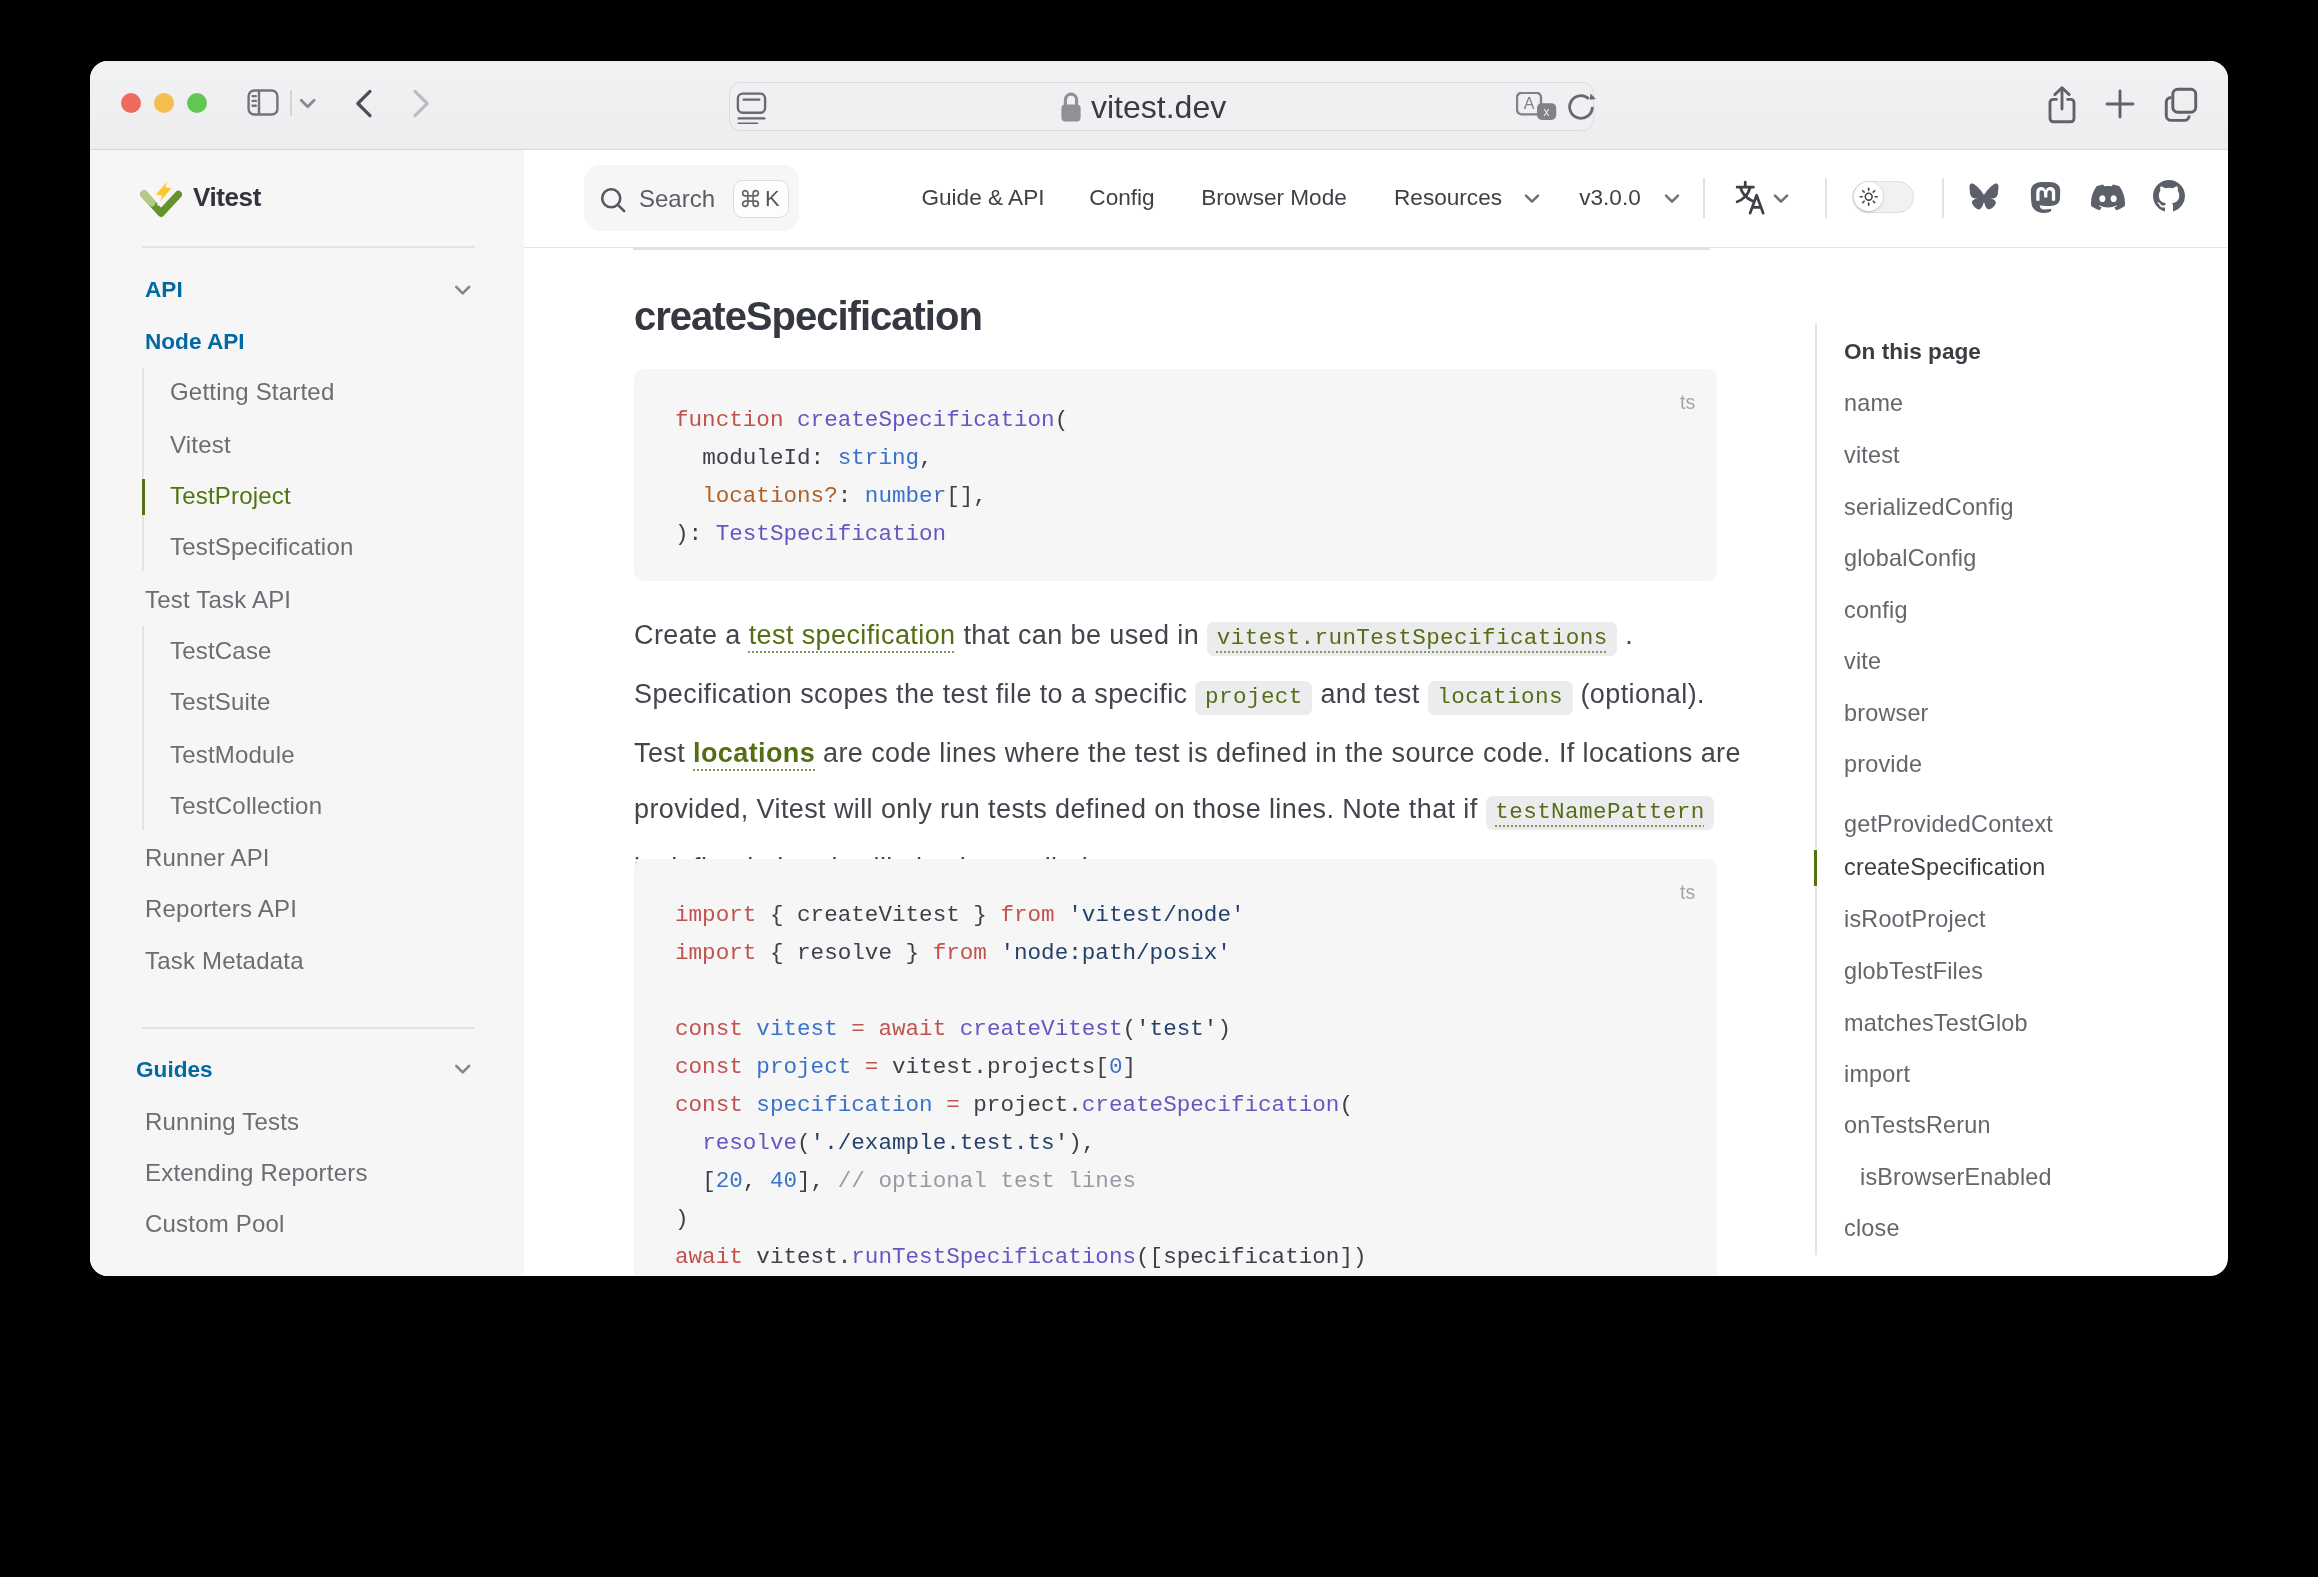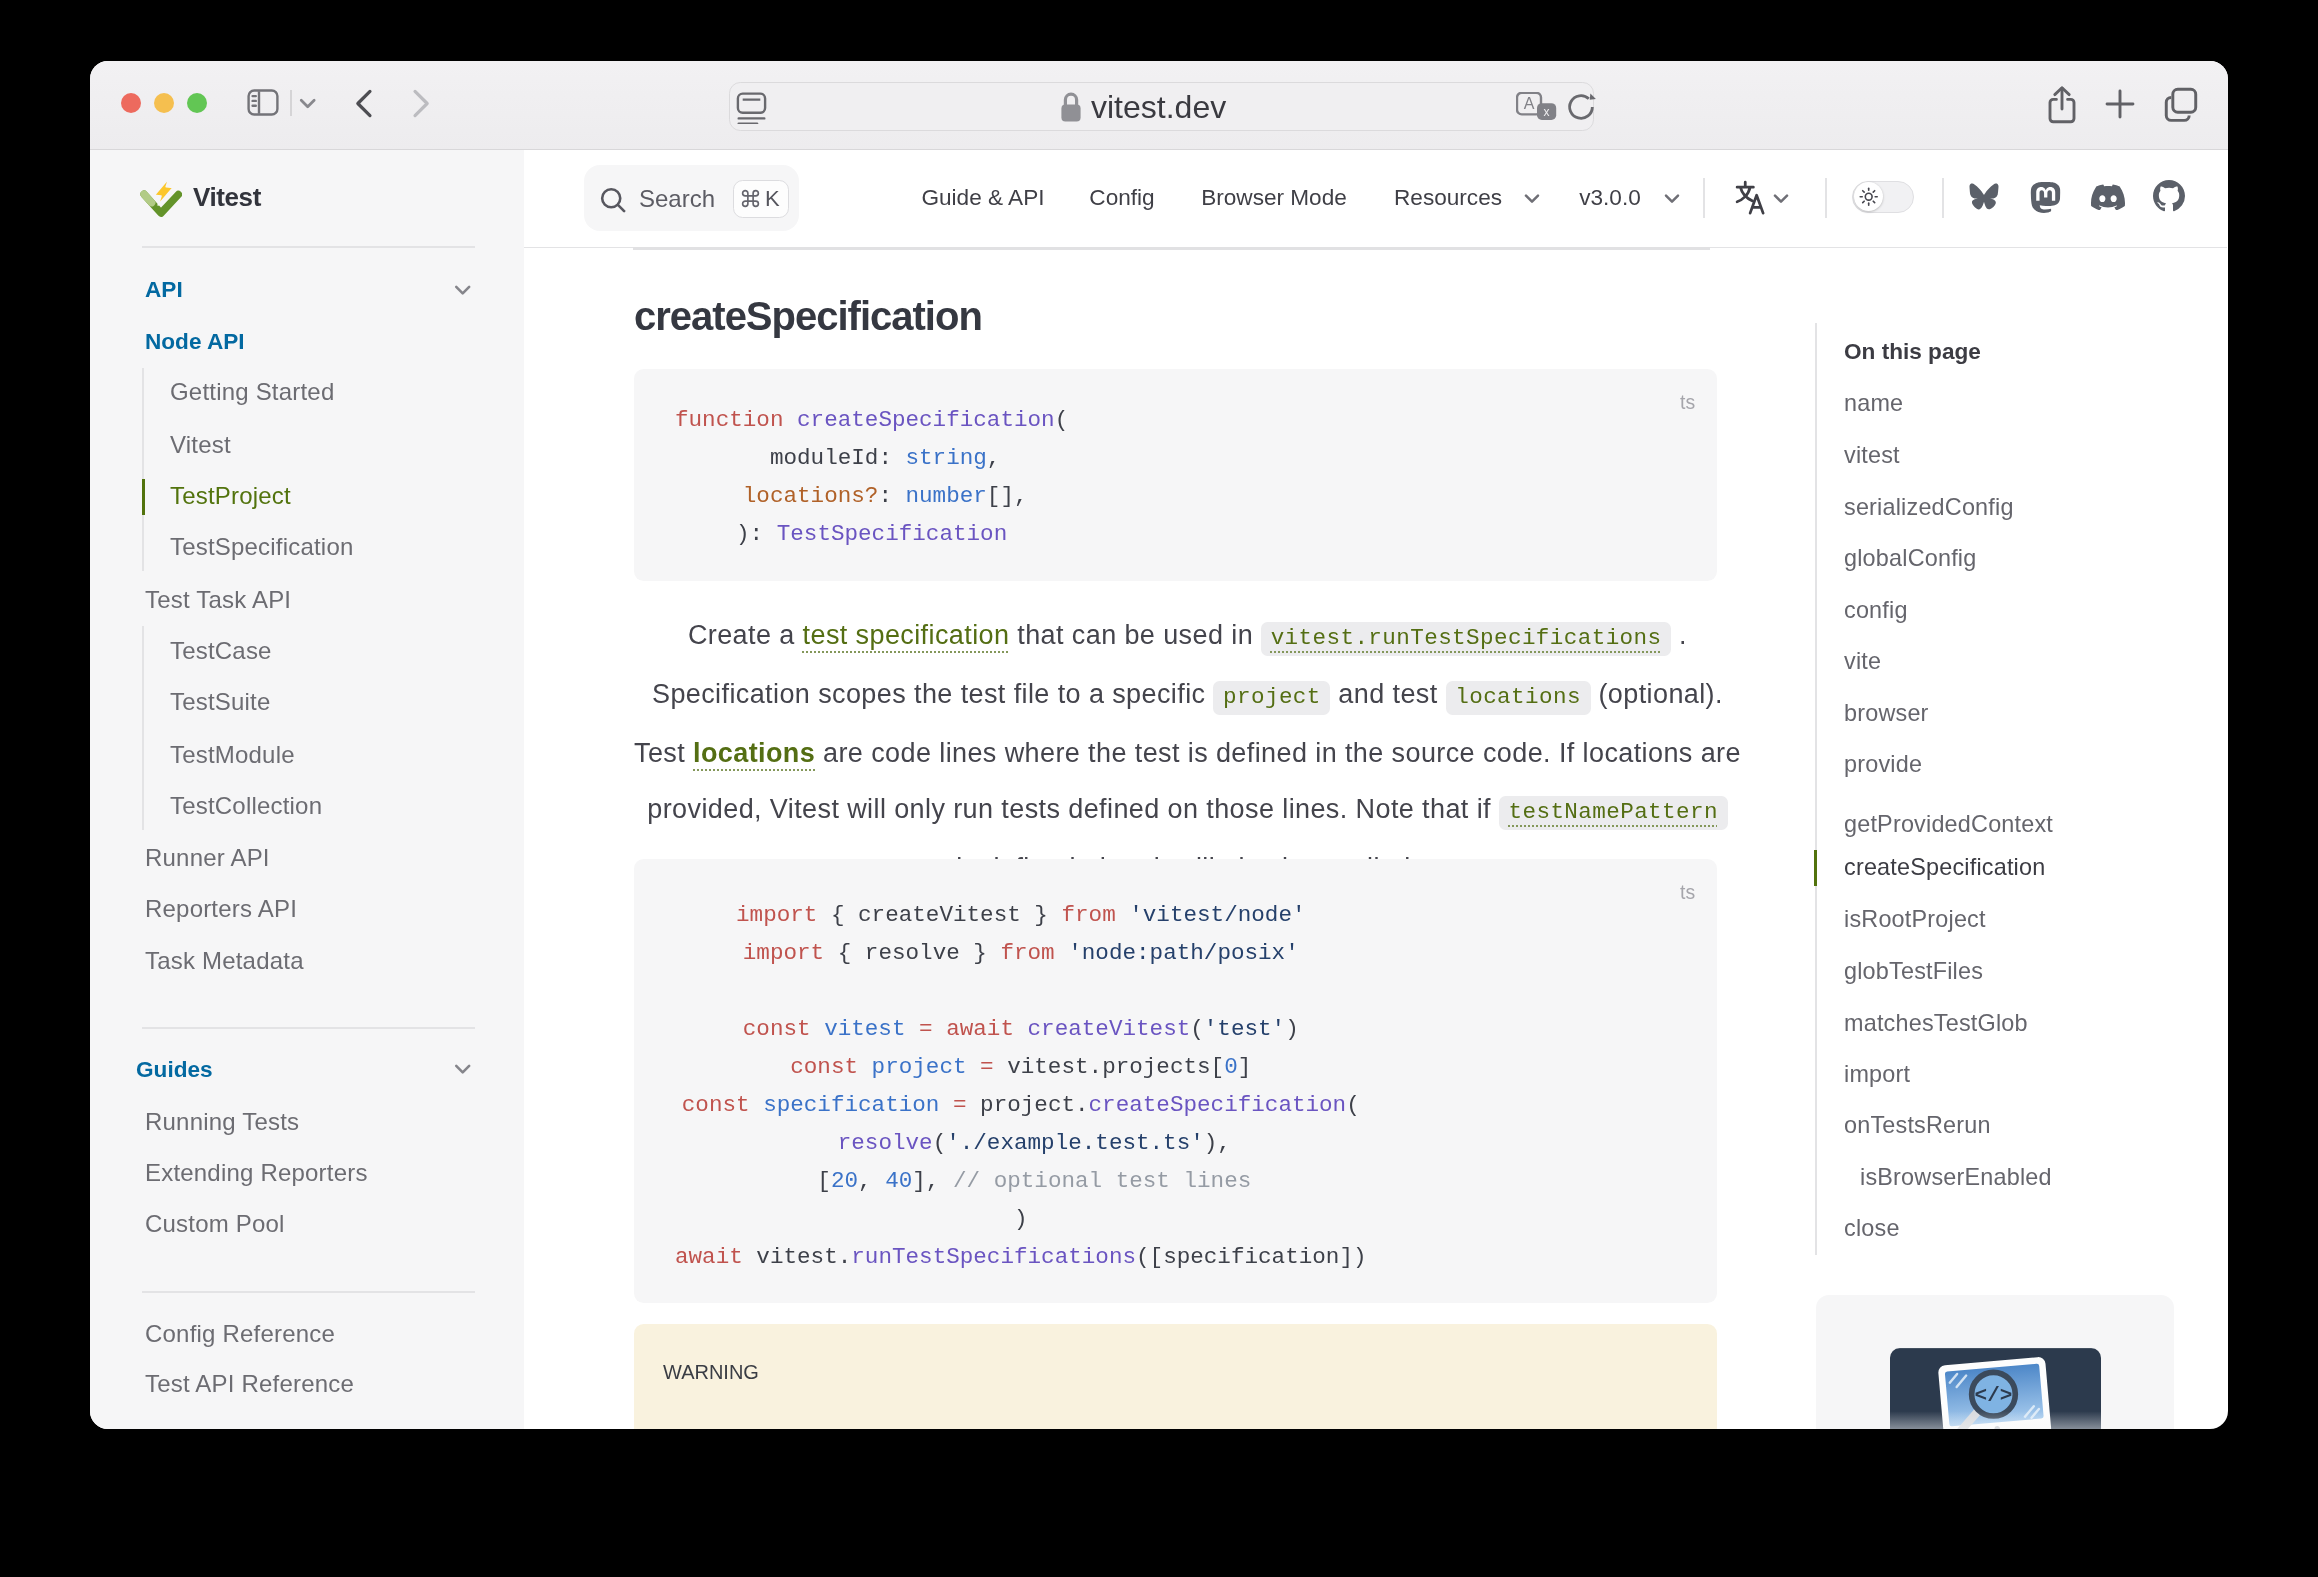--- a/index.html
+++ b/index.html
@@ -1,21 +1,21 @@
 <!DOCTYPE html>
 <html style="font-size:13px"><head>
 <meta charset="utf-8">
 <style>
   * { margin:0; padding:0; box-sizing:border-box; }
   html,body { width:2319px; height:1578px; background:#000; overflow:hidden; }
   body { font-family:"Liberation Sans", sans-serif; }
   .abs { position:absolute; }
   .win {
-    position:absolute; left:90px; top:61px; width:2138px; height:1368px;
-    background:#fff; border-radius:18px; overflow:hidden;text-align:center;
+    position:absolute; left:90px; top:61px; width:2138px; height:1215px;
+    background:#fff; border-radius:18px; overflow:hidden;
   }
   .lbl { position:absolute; white-space:nowrap; transform:translateY(-50%); }
   
   .titlebar { position:absolute; left:0; top:0; width:100%; height:89px;
     background:linear-gradient(#f2f1f3,#edecee); border-bottom:1.6px solid #d8d7d9; }
   .tl { position:absolute; top:32px; width:20px; height:20px; border-radius:50%; }
   .urlbar { position:absolute; left:639px; top:21px; width:865px; height:49px;
     background:#f0eff1; border:1.6px solid #dbdadc; border-radius:11.3px; }
   
   .sidebar { position:absolute; left:0; top:89px; width:434px; height:1309px; background:#f6f6f7; }

